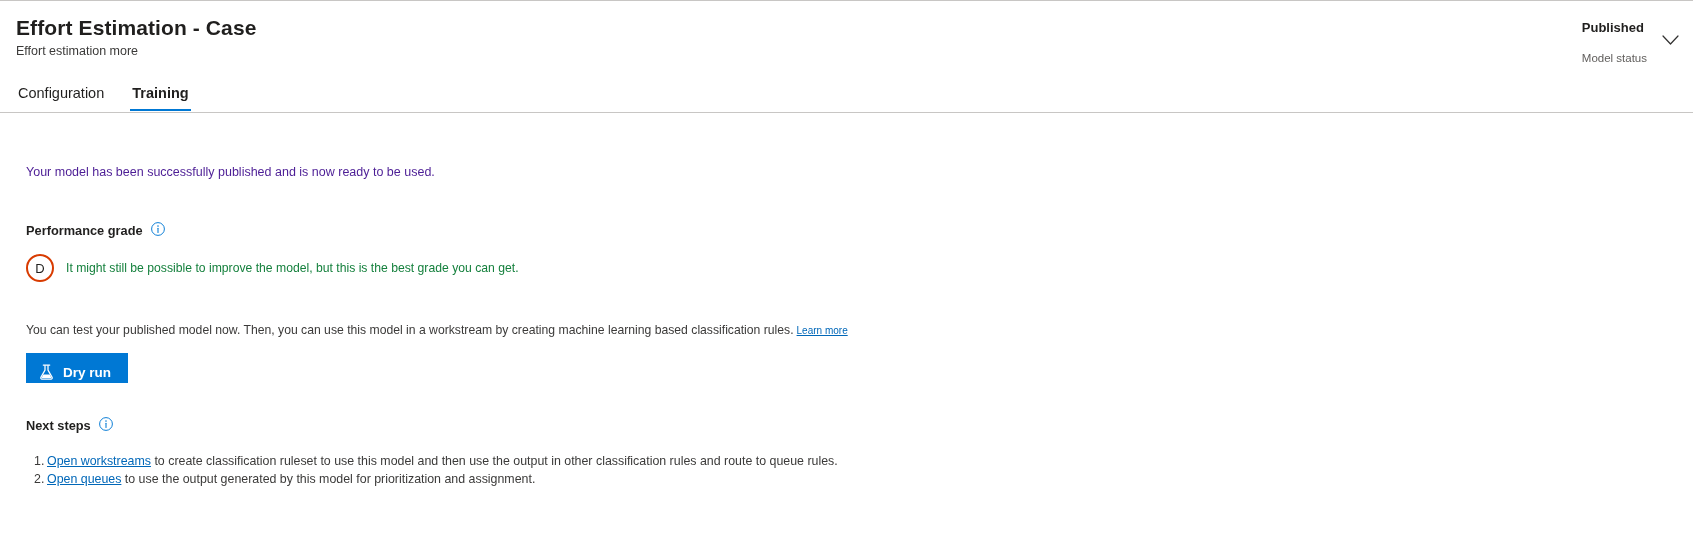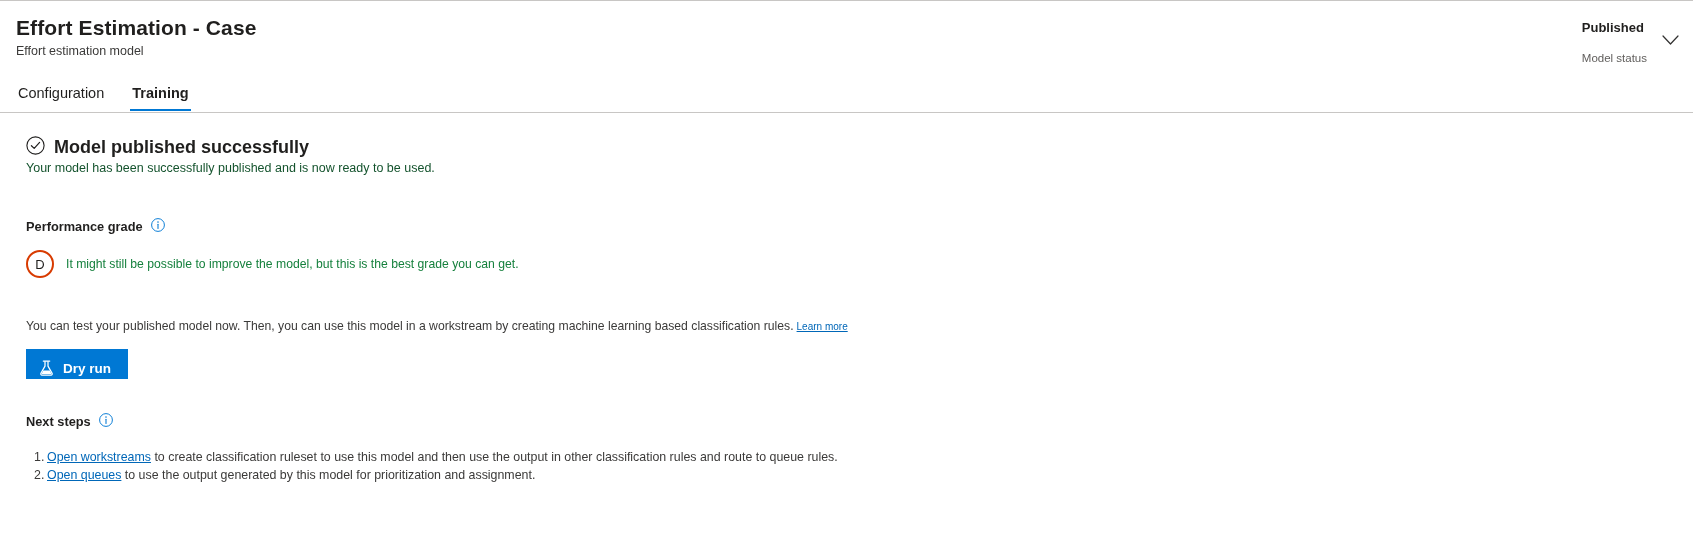--- a/index.html
+++ b/index.html
@@ -124,22 +124,22 @@
   }
   .check-icon { display: block; flex: 0 0 auto; }
   .banner-title {
     font-size: 18px;
     font-weight: bold;
     color: #201f1e;
     line-height: 24px;
   }
   .banner-sub {
     font-size: 12.5px;
-    color: #14532d;
-    margin-top: 0;
+    color: #4c1d95;
+    margin-top: 28px;
     line-height: 18px;
   }
 
   
   .section-head {
     display: flex;
     align-items: center;
     gap: 8px;
     margin-top: 41px;
   }
@@ -247,21 +247,21 @@
 </style>
 </head>
 <body>
 
 <div class="page">
 
   <div class="header">
 
     <div class="title-block">
       <div class="page-title">Effort Estimation - Case</div>
-      <div class="page-subtitle">Effort estimation model</div>
+      <div class="page-subtitle">Effort estimation more</div>
     </div>
 
     <div class="status-block">
       <div class="status-value">Published</div>
       <div class="status-label">Model status</div>
     </div>
 
     <div class="chevron-btn">
       <svg width="17" height="11" viewBox="0 0 17 11" fill="none" xmlns="http://www.w3.org/2000/svg">
         <path d="M1 1L8.5 9L16 1" stroke="#323130" stroke-width="1.2" stroke-linecap="round" stroke-linejoin="round"></path>
@@ -270,29 +270,20 @@
 
     <div class="tabs">
       <div class="tab">Configuration</div>
       <div class="tab active">Training</div>
     </div>
 
   </div>
 
   <div class="body-area">
 
-    <div class="banner">
-      <span class="check-icon">
-        <svg width="19" height="19" viewBox="0 0 19 19" fill="none" xmlns="http://www.w3.org/2000/svg">
-          <circle cx="9.5" cy="9.5" r="8.6" stroke="#201f1e" stroke-width="1.1"></circle>
-          <path d="M5.4 9.7L8.2 12.4L13.6 6.4" stroke="#201f1e" stroke-width="1.2" stroke-linecap="round" stroke-linejoin="round"></path>
-        </svg>
-      </span>
-      <span class="banner-title">Model published successfully</span>
-    </div>
 
     <div class="banner-sub">Your model has been successfully published and is now ready to be used.</div>
 
     
     <div class="section-head">
       <span class="section-head-label">Performance grade</span>
       <span class="info-icon">
         <svg width="14" height="14" viewBox="0 0 14 14" fill="none" xmlns="http://www.w3.org/2000/svg">
           <circle cx="7" cy="7" r="6.4" stroke="#0078d4" stroke-width="0.95"></circle>
           <circle cx="7" cy="4.1" r="0.78" fill="#0078d4"></circle>

